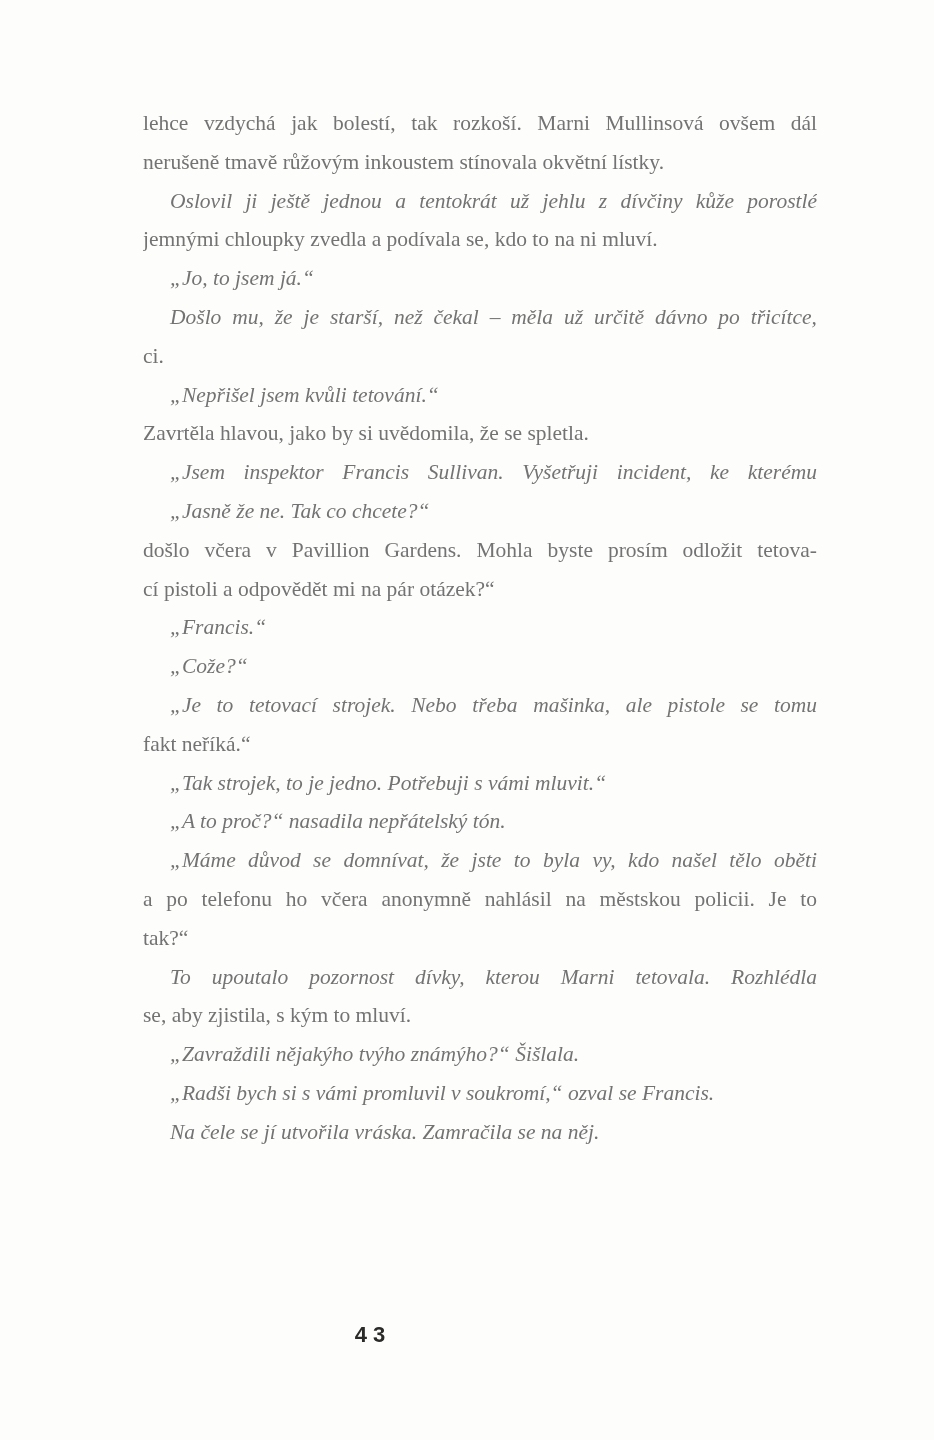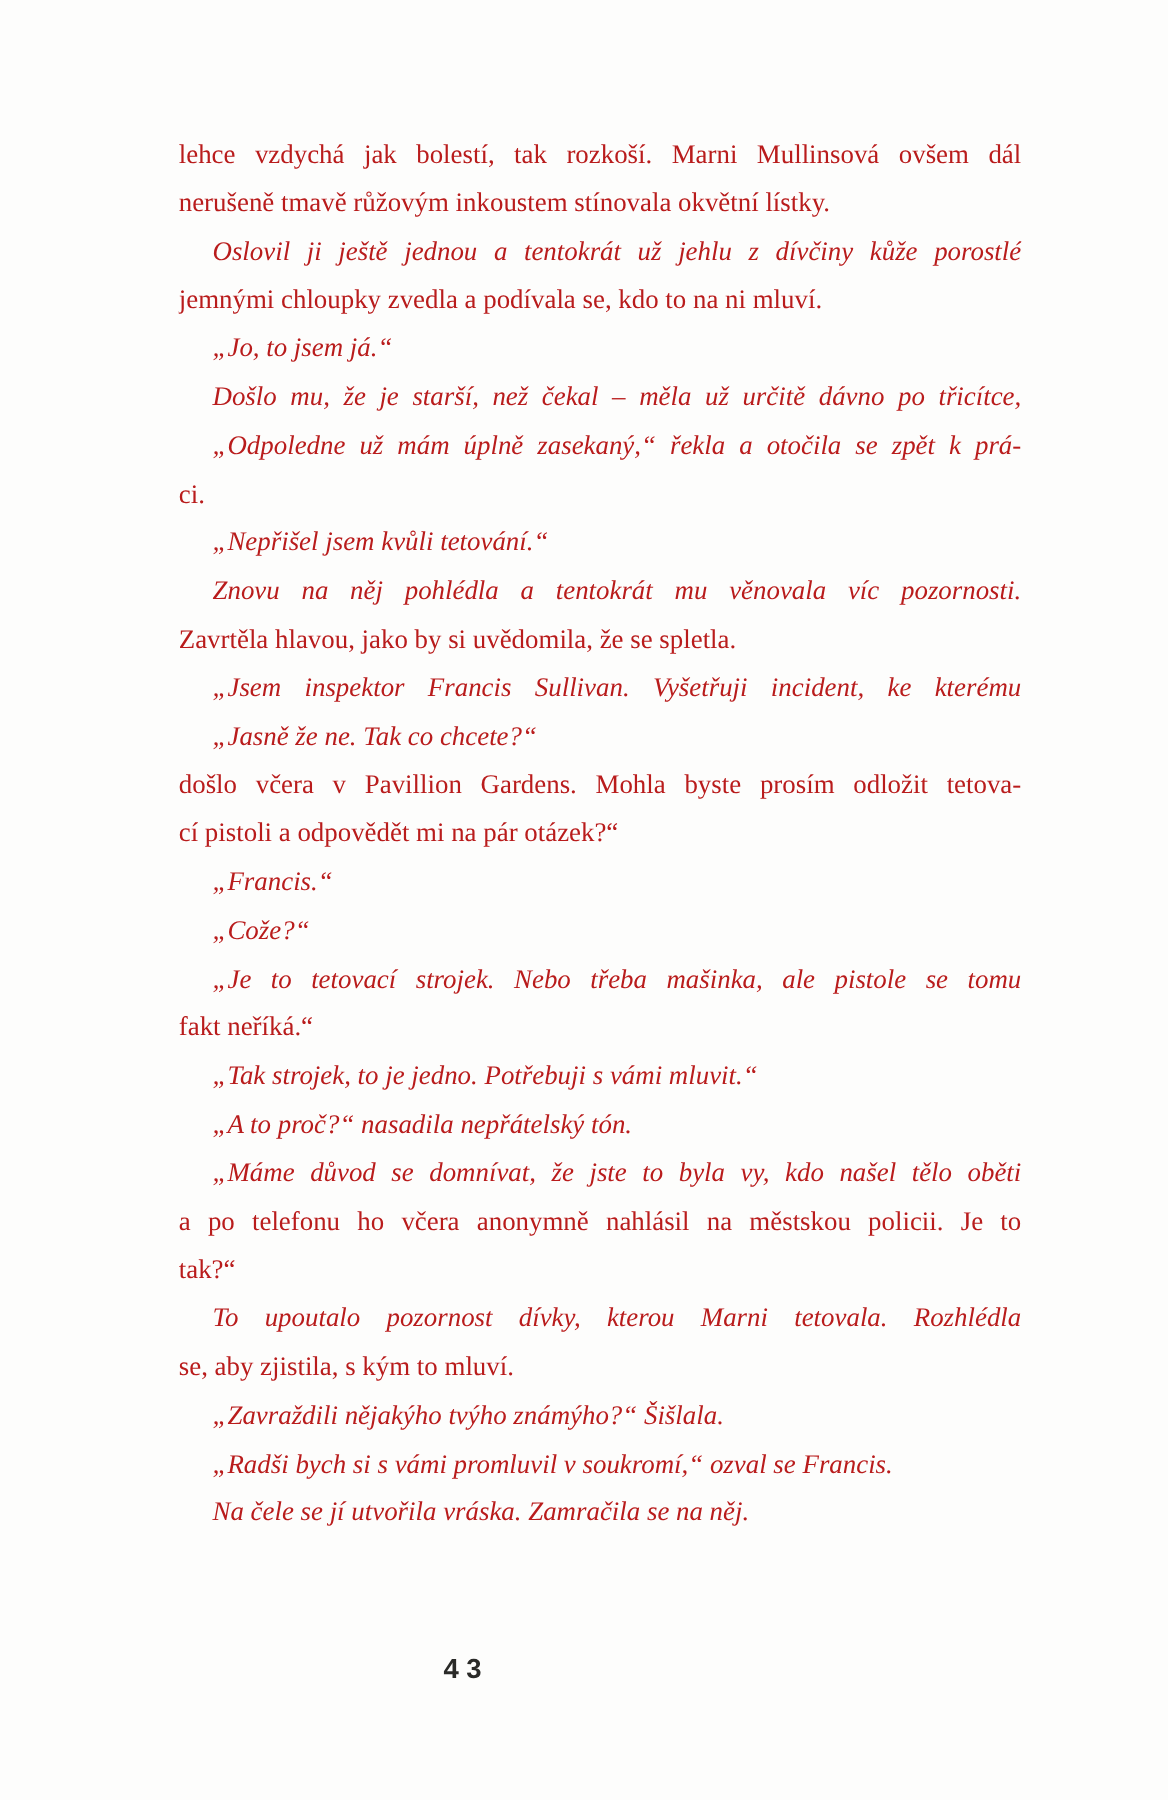--- a/index.html
+++ b/index.html
@@ -17,21 +17,21 @@
   .book-page {
     position: absolute;
     inset: 0;
     background: #fdfdfc;
   }
   .text-block {
     position: absolute;
     left: 143px;
     top: 104px;
     width: 674px;
-    color: #b91c1c;
+    color: #737373;
     font-size: 21.5px;
   }
   .line {
     height: 38.8px;
     line-height: 38.8px;
     overflow: hidden;
     white-space: normal;
   }
   .line.indent {
     padding-left: 27px;
@@ -66,24 +66,22 @@
 <body>
 
 <div class="book-page">
   <div class="text-block" id="text-block">
       <div class="line justify">lehce vzdychá jak bolestí, tak rozkoší. Marni Mullinsová ovšem dál</div>
       <div class="line">nerušeně tmavě růžovým inkoustem stínovala okvětní lístky.</div>
       <div class="line indent justify">Oslovil ji ještě jednou a tentokrát už jehlu z dívčiny kůže porostlé</div>
       <div class="line">jemnými chloupky zvedla a podívala se, kdo to na ni mluví.</div>
       <div class="line indent">„Jo, to jsem já.“</div>
       <div class="line indent justify">Došlo mu, že je starší, než čekal – měla už určitě dávno po třicítce,</div>
-      <div class="line indent justify">„Odpoledne už mám úplně zasekaný,“ řekla a otočila se zpět k prá-</div>
       <div class="line">ci.</div>
       <div class="line indent">„Nepřišel jsem kvůli tetování.“</div>
-      <div class="line indent justify">Znovu na něj pohlédla a tentokrát mu věnovala víc pozornosti.</div>
       <div class="line">Zavrtěla hlavou, jako by si uvědomila, že se spletla.</div>
       <div class="line indent justify">„Jsem inspektor Francis Sullivan. Vyšetřuji incident, ke kterému</div>
       <div class="line indent">„Jasně že ne. Tak co chcete?“</div>
       <div class="line justify">došlo včera v Pavillion Gardens. Mohla byste prosím odložit tetova-</div>
       <div class="line">cí pistoli a odpovědět mi na pár otázek?“</div>
       <div class="line indent">„Francis.“</div>
       <div class="line indent">„Cože?“</div>
       <div class="line indent justify">„Je to tetovací strojek. Nebo třeba mašinka, ale pistole se tomu</div>
       <div class="line">fakt neříká.“</div>
       <div class="line indent">„Tak strojek, to je jedno. Potřebuji s vámi mluvit.“</div>

